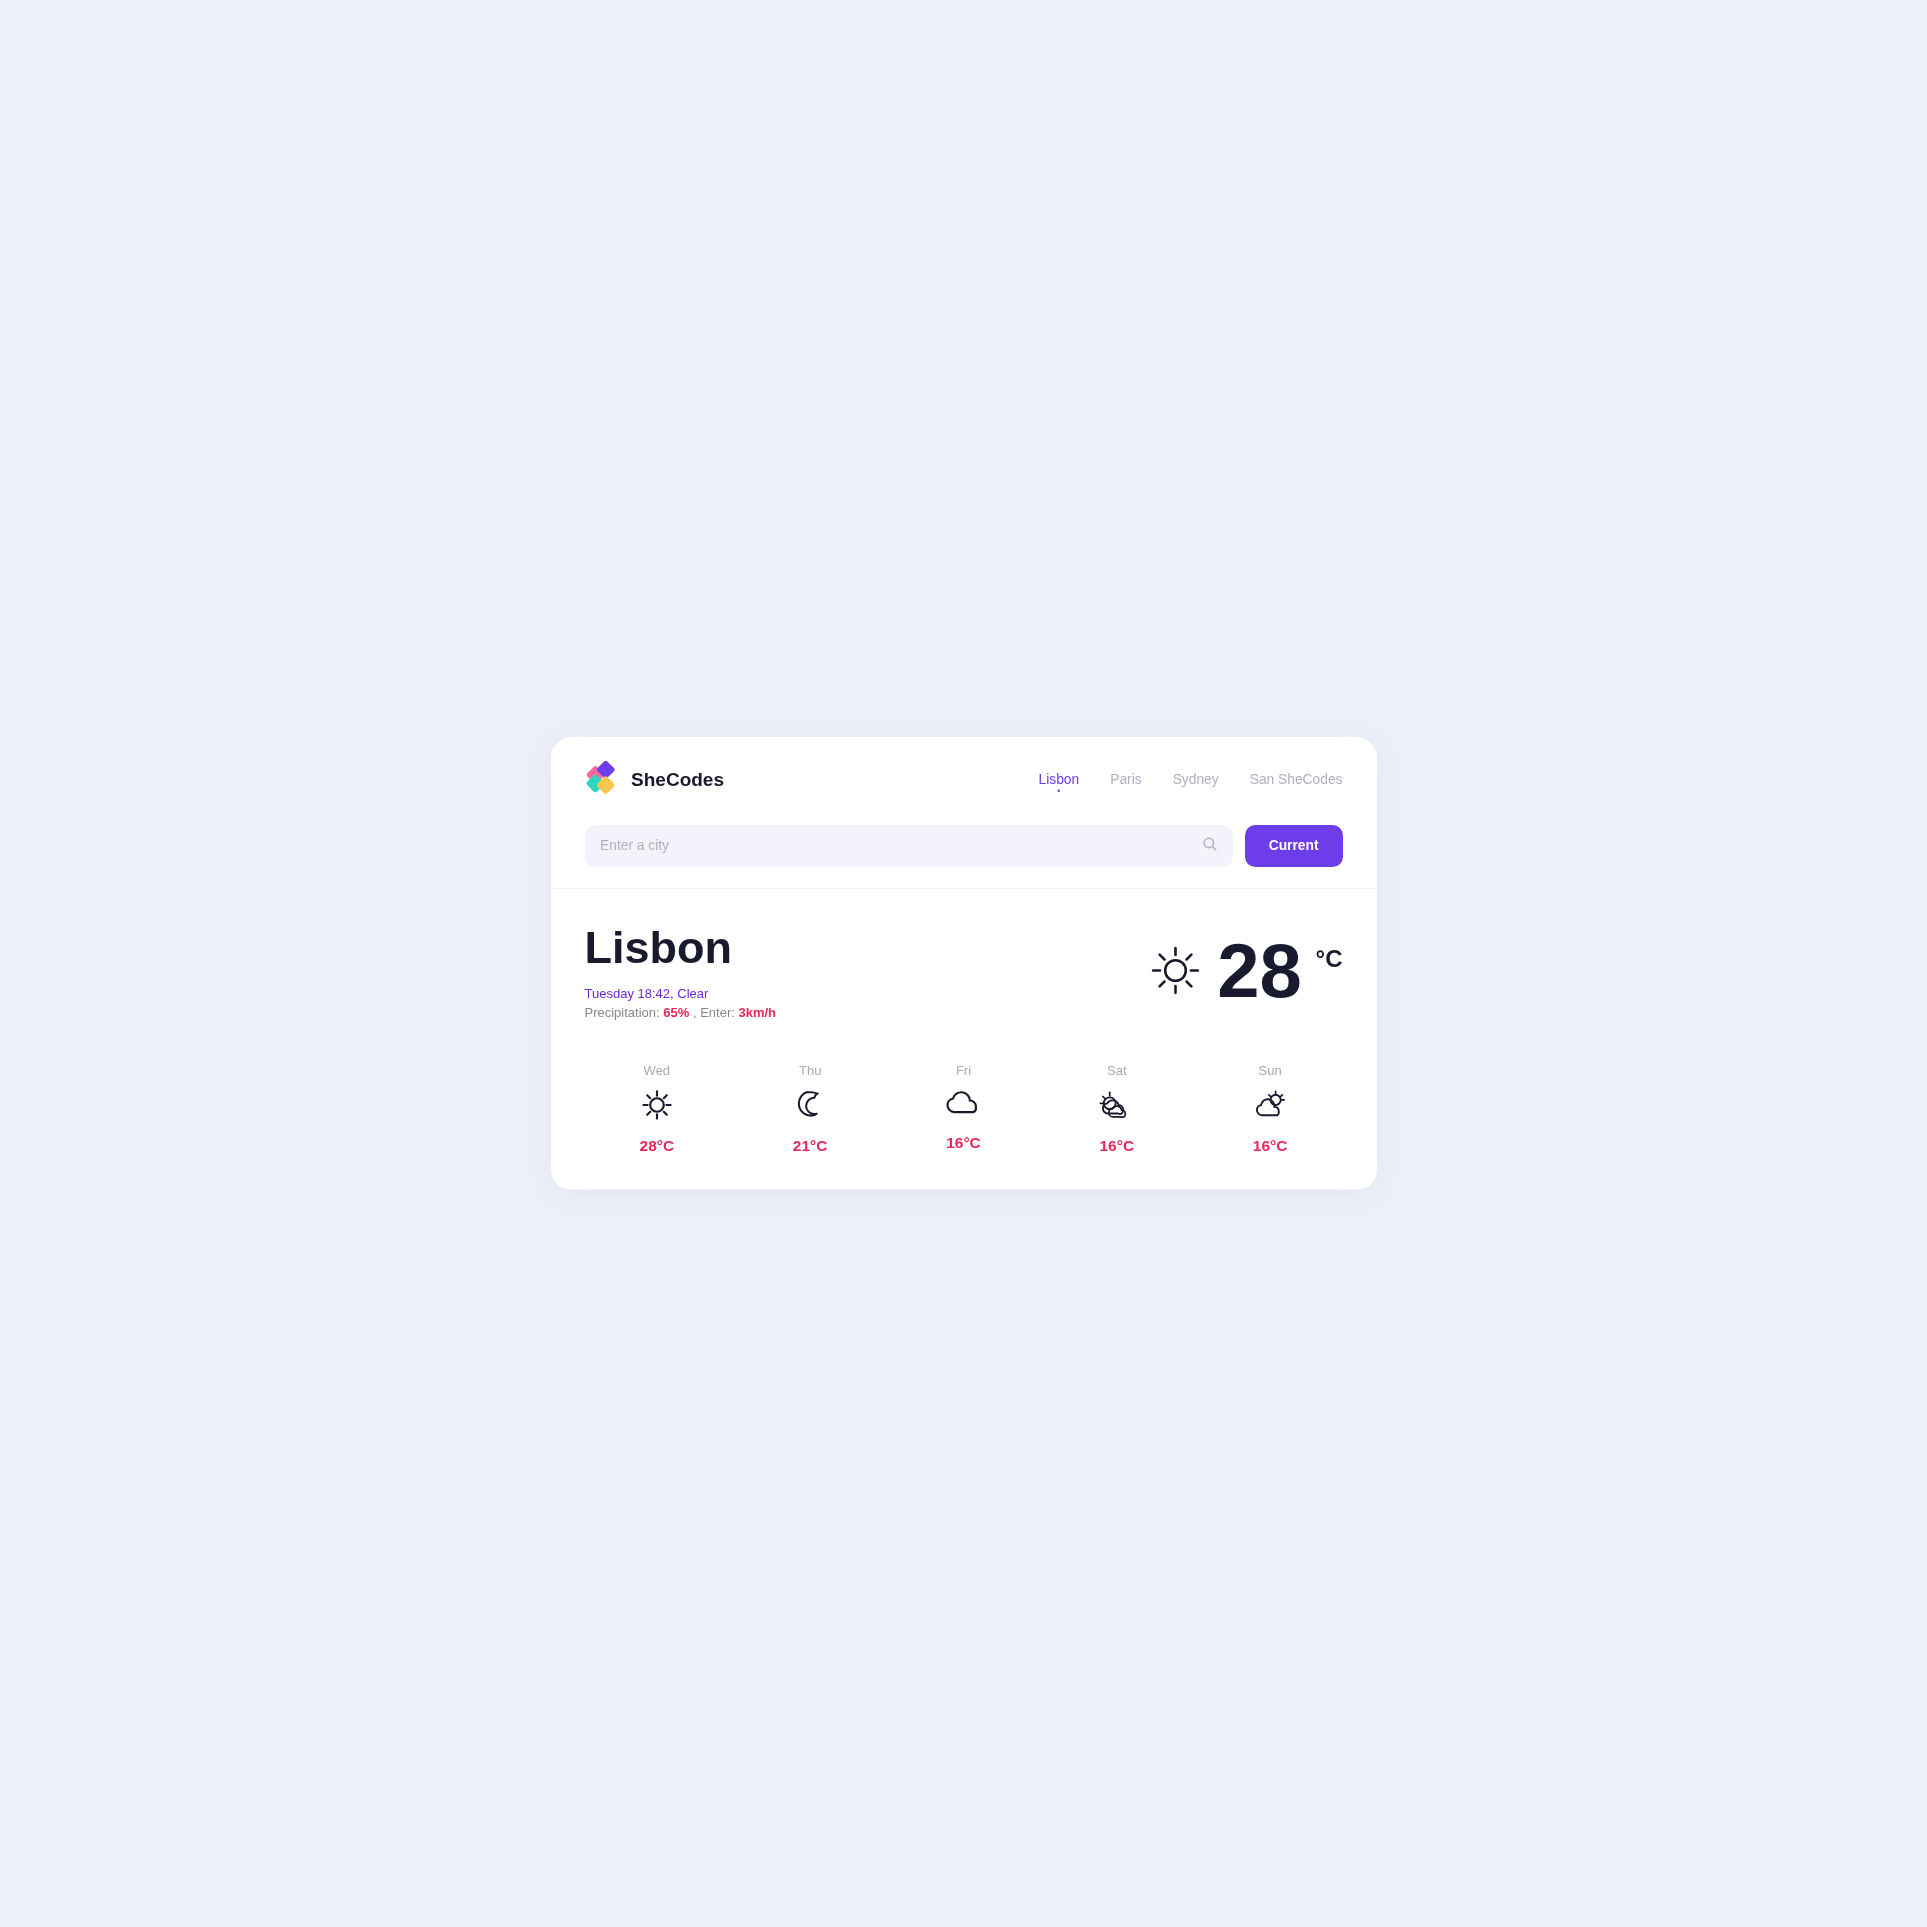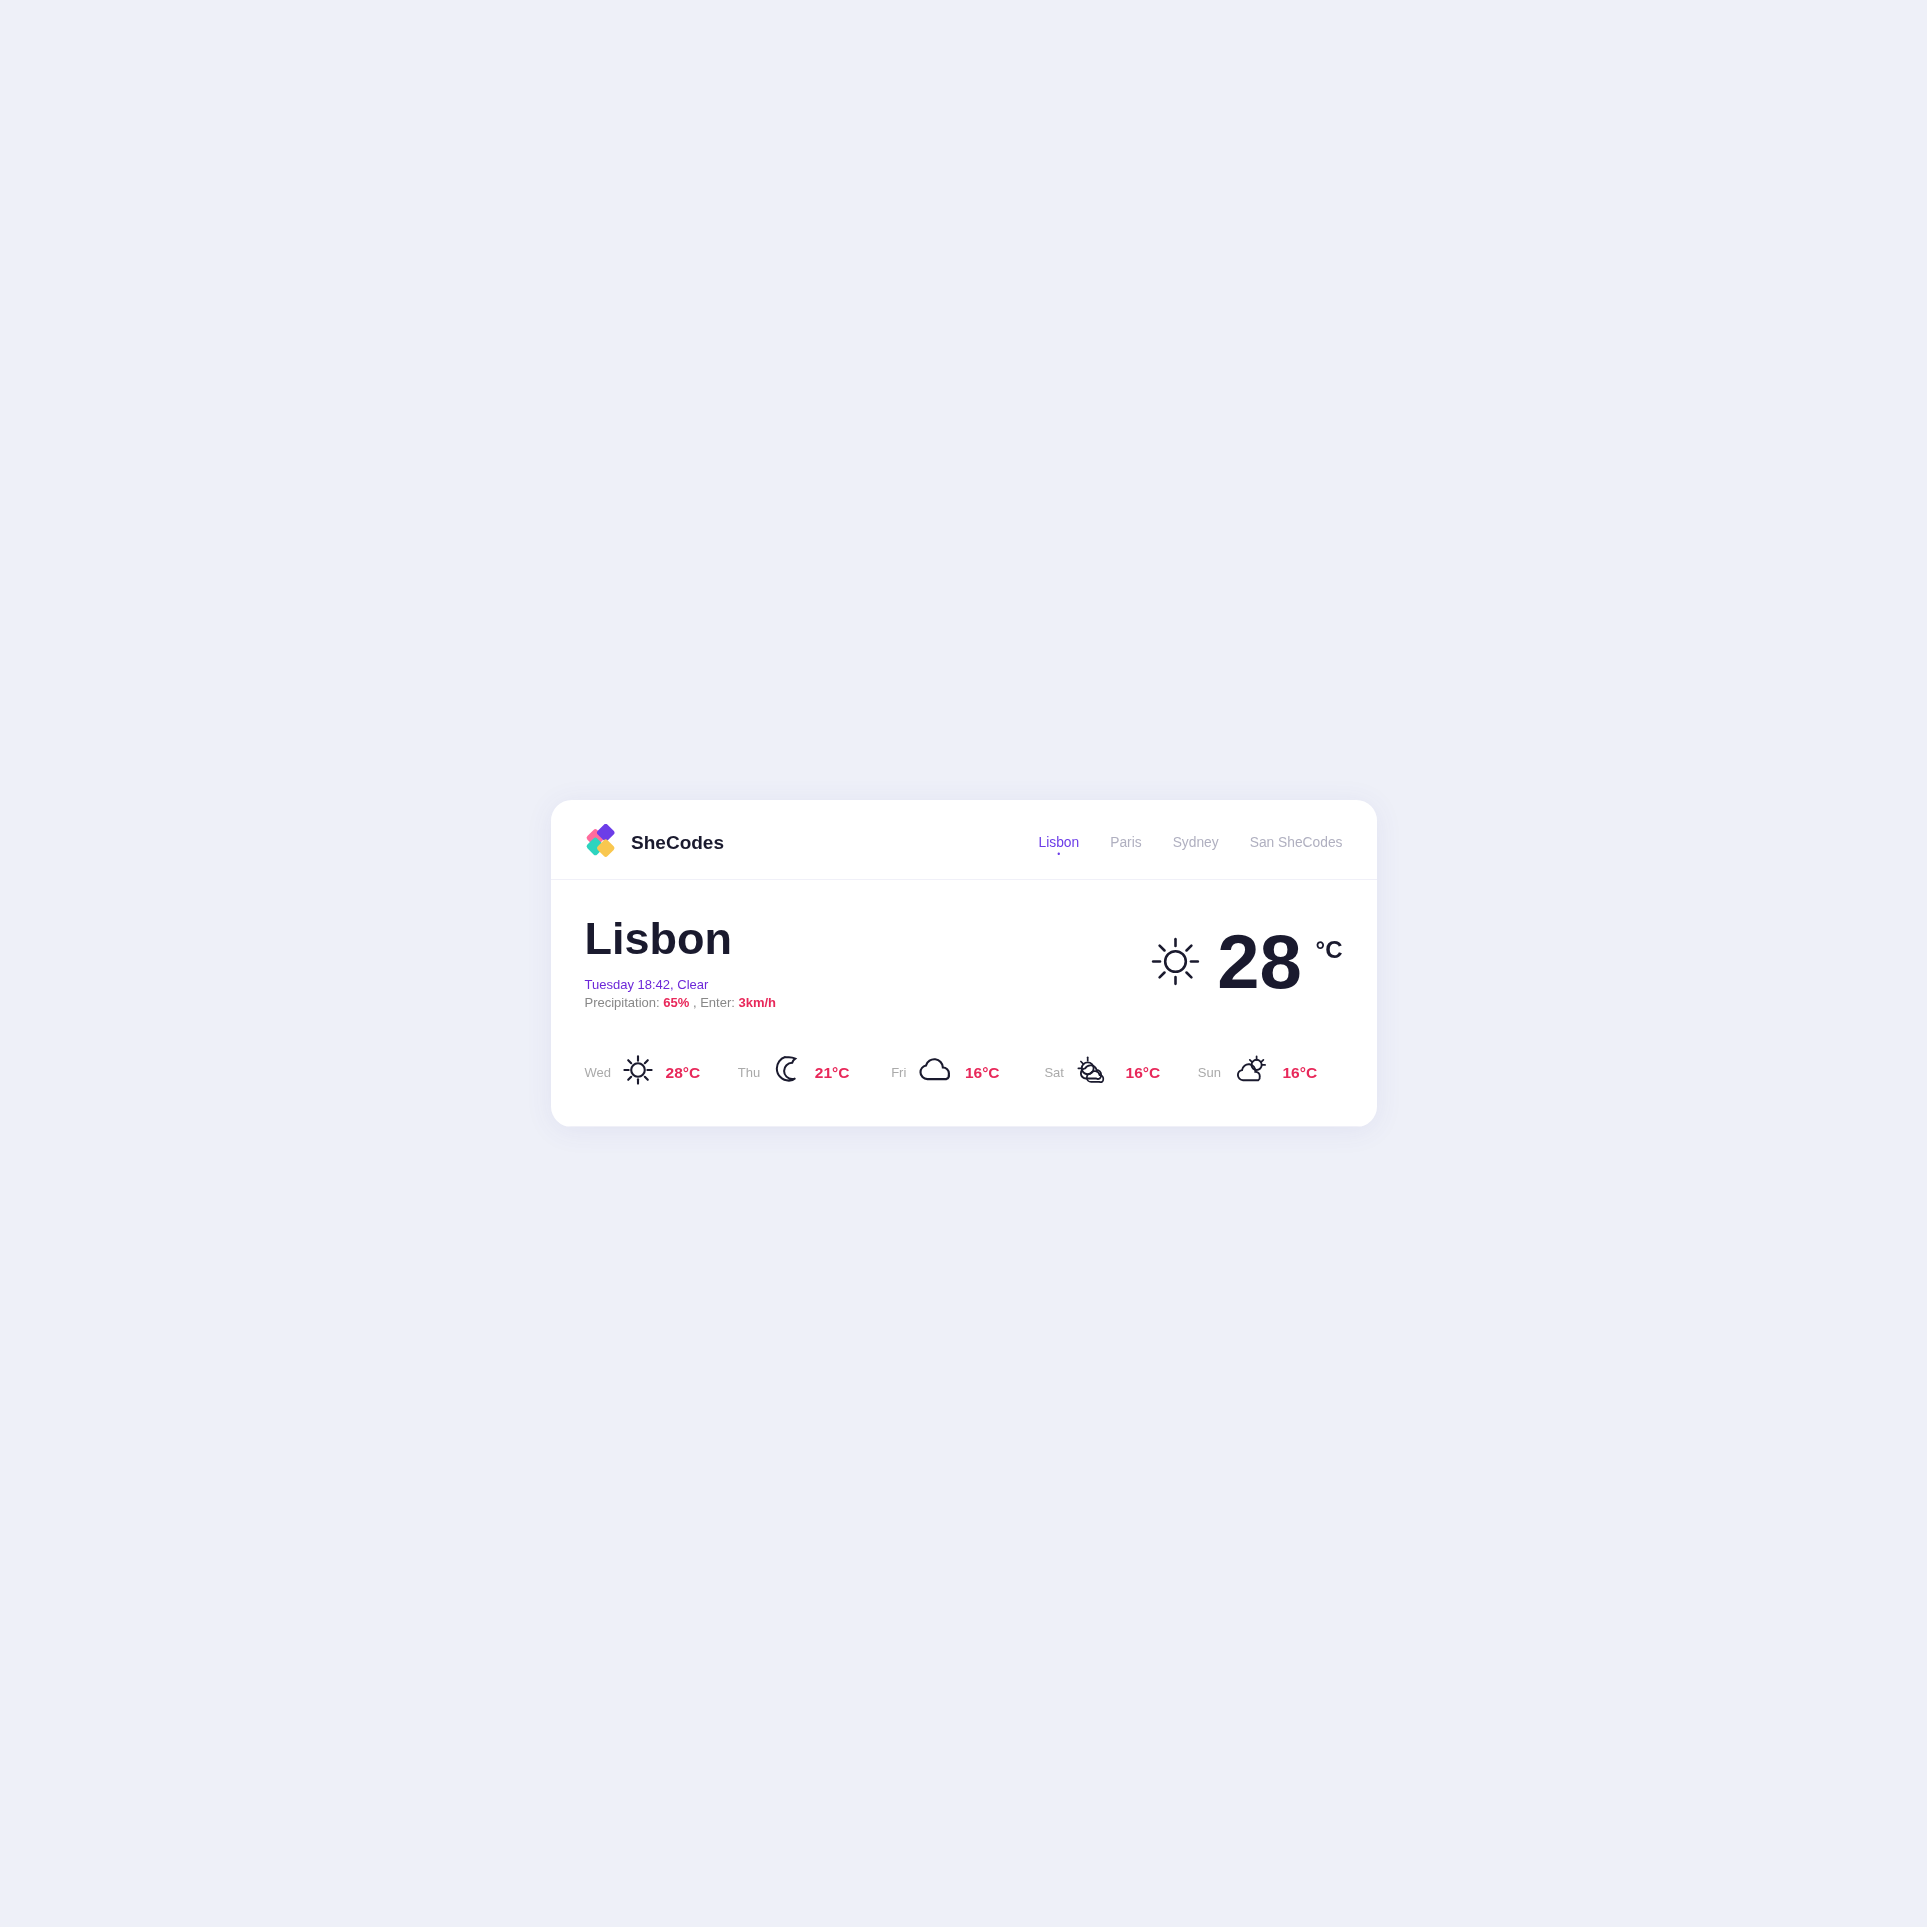--- a/index.html
+++ b/index.html
@@ -190,21 +190,21 @@
     .forecast-section {
       padding: 26px 34px 34px 34px;
       display: flex;
       justify-content: space-between;
       gap: 8.6px;
     }
 
     .forecast-day {
       flex: 1;
       display: flex;
-      flex-direction: row;
+      flex-direction: column;
       align-items: center;
       gap: 10.3px;
     }
 
     .forecast-day-name {
       font-size: 13px;
       color: #aaa;
       font-weight: 500;
     }
 
@@ -270,20 +270,32 @@
     </div>
 
     <nav class="nav">
       <span class="nav-item active">Lisbon</span>
       <span class="nav-item">Paris</span>
       <span class="nav-item">Sydney</span>
       <span class="nav-item">San SheCodes</span>
     </nav>
   </div>
 
+  <div class="search-section">
+    <div class="search-wrapper">
+      <input class="search-input" type="text" placeholder="Enter a city" style="">
+      <span class="search-icon">
+        <svg width="15.5" height="15.5" viewBox="0 0 18 18" fill="none" xmlns="http://www.w3.org/2000/svg">
+          <circle cx="8" cy="8" r="5.5" stroke="#b0b0c0" stroke-width="1.8"></circle>
+          <line x1="12.5" y1="12.5" x2="16" y2="16" stroke="#b0b0c0" stroke-width="1.8" stroke-linecap="round"></line>
+        </svg>
+      </span>
+    </div>
+    <button class="current-btn">Current</button>
+  </div>
 
   <div class="divider"></div>
 
   <div class="weather-main">
     <div class="city-info">
       <div class="city-name">Lisbon</div>
       <div class="weather-desc">Tuesday 18:42, Clear</div>
       <div class="weather-detail">
         <span>Precipitation:</span>
         <span class="highlight-red">65%</span>

